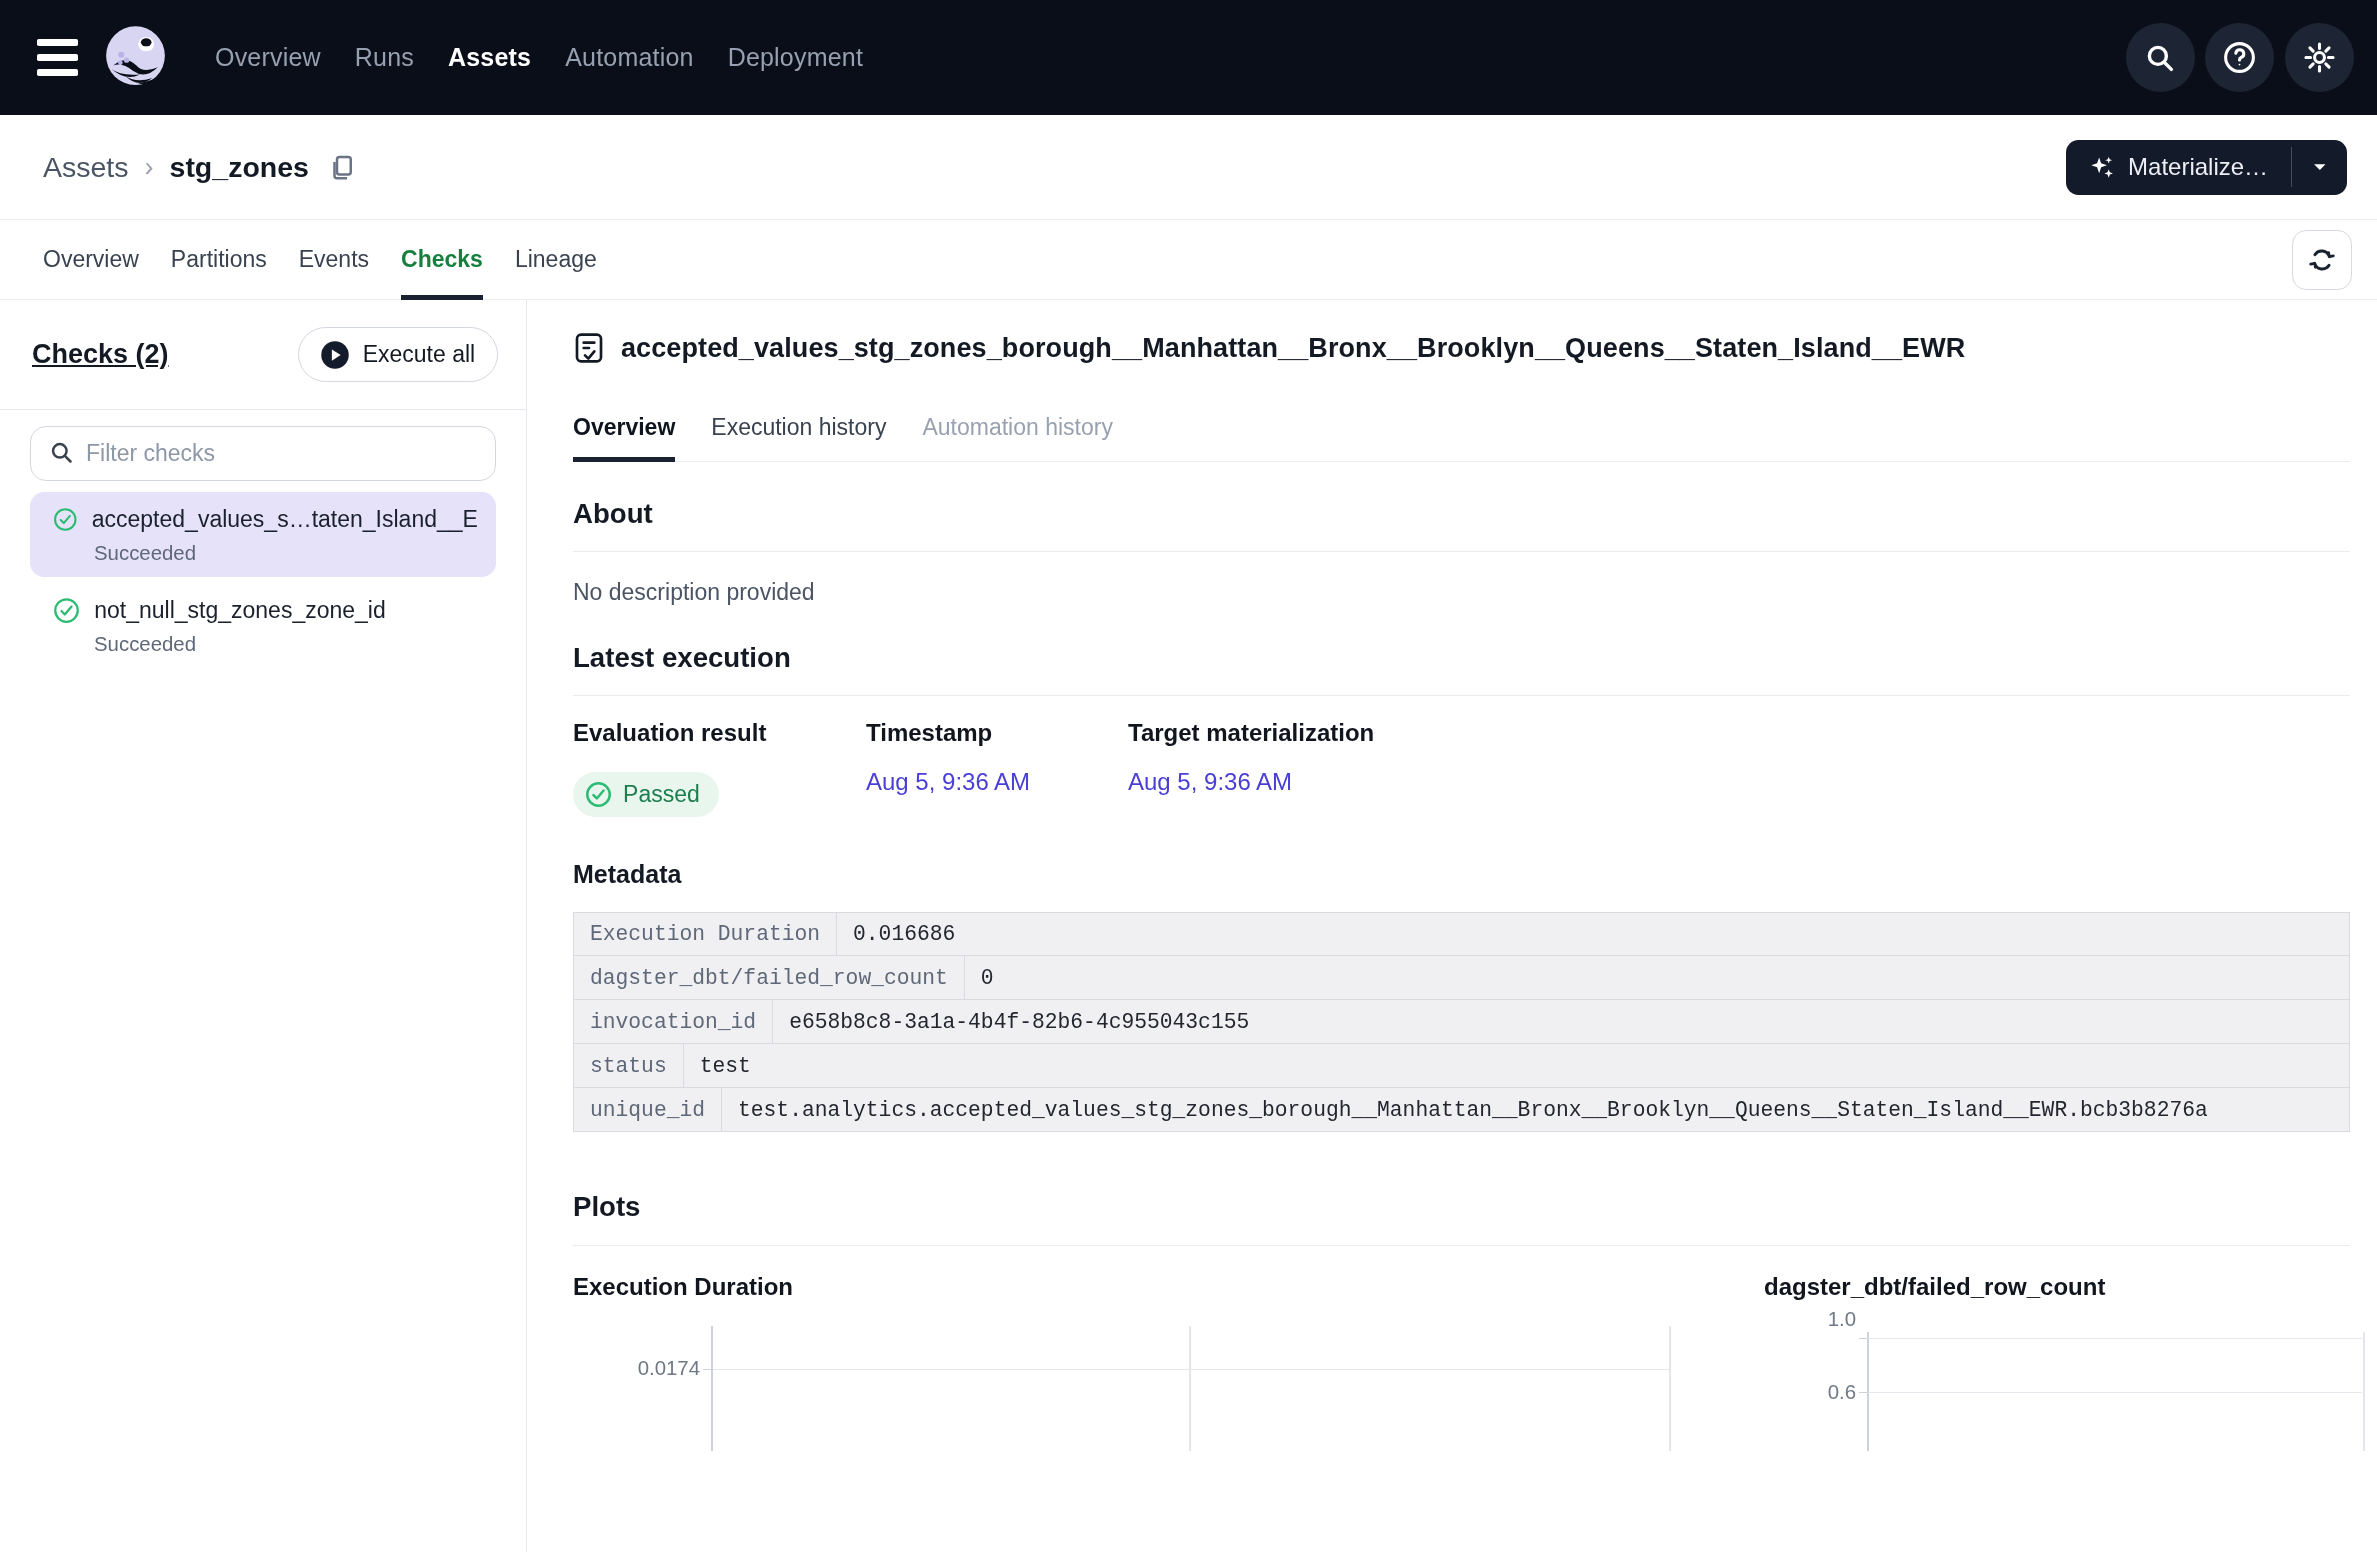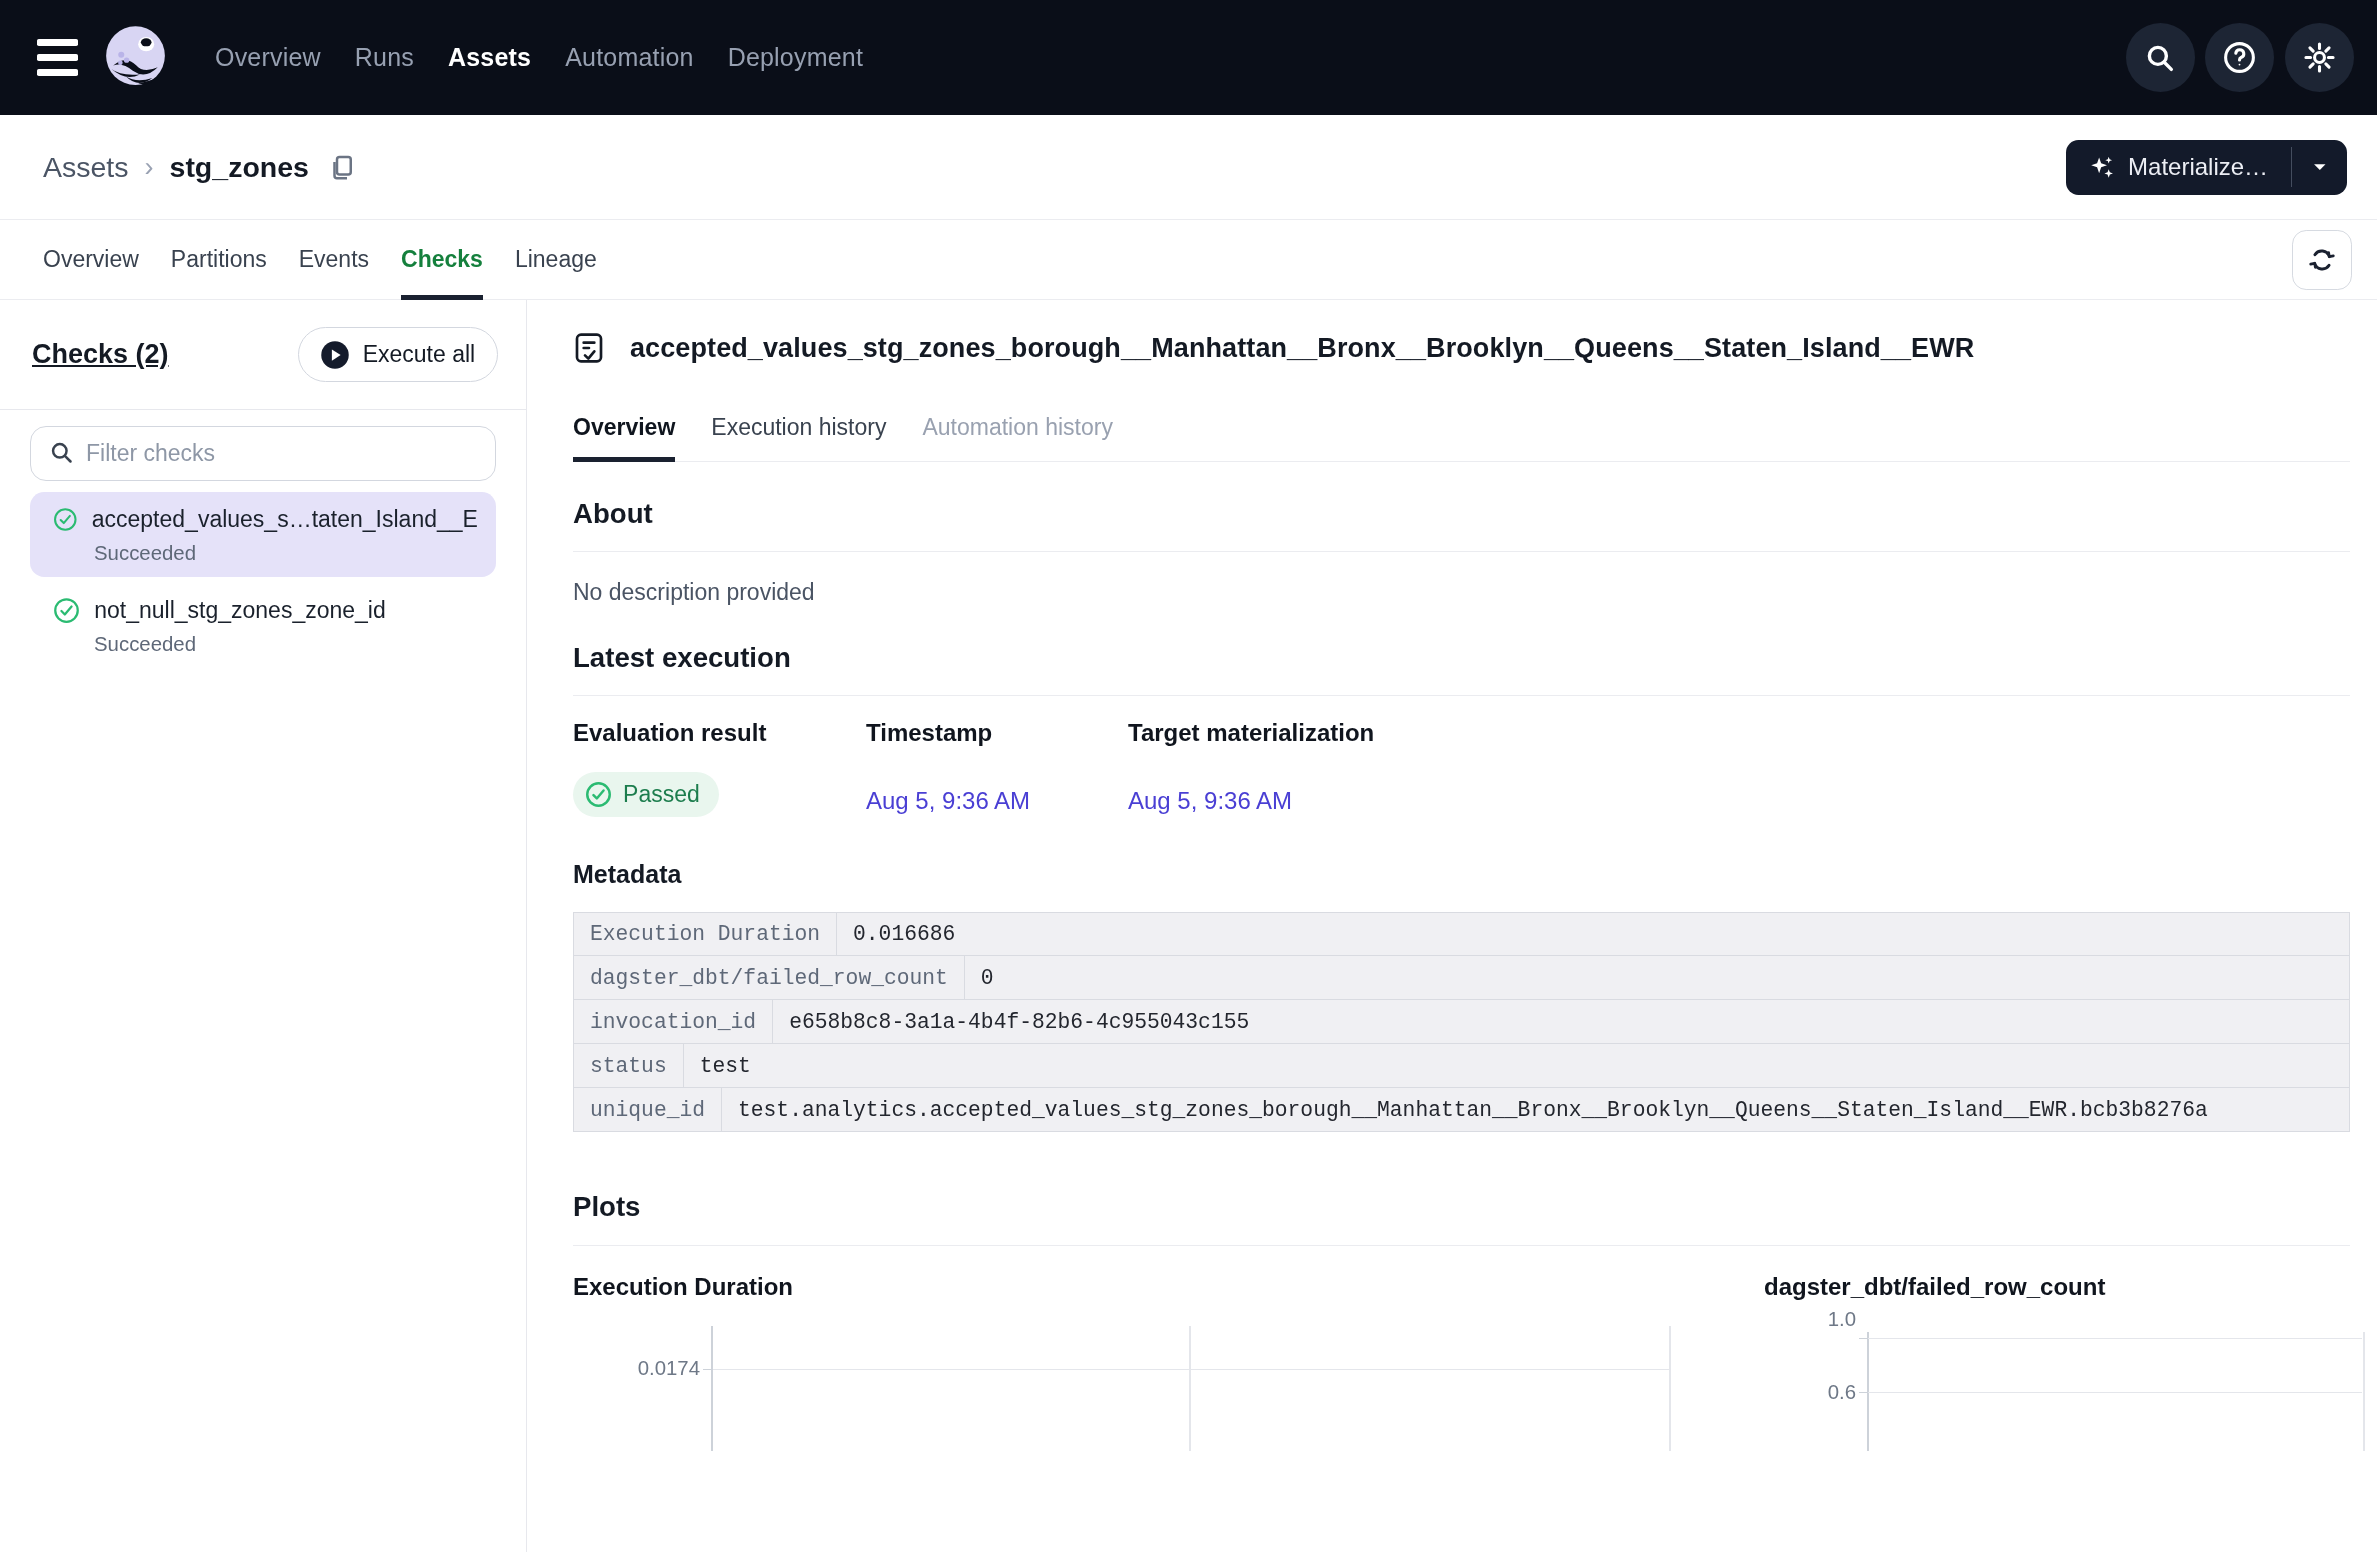--- a/index.html
+++ b/index.html
@@ -51,42 +51,42 @@
   .filter-icon { position:absolute; left:18px; top:50%; transform:translateY(-50%); }
   .check-list { padding:0 30px; }
   .check-item { border-radius:14.2px; padding:14.2px 18px 12.4px 23px; cursor:pointer; margin-bottom:5.3px; }
   .check-item.selected { background:#e5e2f9; }
   .check-item-top { display:flex; align-items:center; gap:14.2px; }
   .check-item-name { font-size:23px; color:#1a212c; white-space:nowrap; overflow:hidden; max-width:405px; }
   .check-item-status { font-size:20.4px; color:#5e6878; margin-left:41px; margin-top:9px; }
 
   
   .content { flex:1; padding:30px 27px 0 46px; overflow:hidden; }
-  .check-title-row { display:flex; align-items:center; gap:25px; }
+  .check-title-row { display:flex; align-items:center; gap:16px; }
   .check-title { font-size:27px; font-weight:700; letter-spacing:0.1px; }
   .inner-tabs { display:flex; gap:36px; margin-top:27px; border-bottom:0.9px solid #ebecf0; height:69px; align-items:center; }
   .itab { font-size:23px; font-weight:500; color:#39424f; height:100%; display:flex; align-items:center; position:relative; cursor:pointer; }
   .itab.active { color:#0f151e; font-weight:700; }
   .itab.active::after { content:""; position:absolute; left:0; right:0; bottom:-0.9px; height:5.3px; background:#1a2130; }
   .itab.muted { color:#99a1b0; }
 
   h2.section-h { font-size:27.6px; font-weight:700; margin-top:36px; }
   .section-div { height:0.9px; background:#ebecf0; margin-top:21.3px; }
 
   .blocking-line { display:flex; align-items:center; gap:14.2px; margin-top:23px; font-size:23px; color:#141a24; }
   .blocking-line b { font-weight:700; }
   .no-desc { margin-top:27px; font-size:23px; color:#4a5464; }
 
   .exec-cols { display:flex; margin-top:23px; }
   .exec-col h4 { font-size:24px; font-weight:700; color:#10151e; }
   .exec-col { margin-right:0; }
   .exec-col.c1 { width:293px; }
   .exec-col.c2 { width:262px; }
   .badge-passed { display:inline-flex; align-items:center; gap:10.7px; margin-top:25px; background:#e9f6ee; border-radius:25px; padding:9px 19.6px 9px 12.4px; font-size:23px; color:#1c7d4d; }
-  .ts-link { display:inline-block; margin-top:40px; font-size:24px; color:#4a3fd4; cursor:pointer; }
+  .ts-link { display:inline-block; margin-top:21px; font-size:24px; color:#4a3fd4; cursor:pointer; }
 
   h3.meta-h { font-size:25px; font-weight:700; margin-top:43px; }
   .meta-table { margin-top:23px; font-family:"Liberation Mono", monospace; font-size:21.3px; }
   .meta-row { display:flex; border:0.9px solid #d9dbe1; border-top:none; background:#f0f0f3; height:44px; }
   .meta-row:first-child { border-top:0.9px solid #d9dbe1; }
   .meta-key { color:#5e6878; padding:0 16px; display:flex; align-items:center; border-right:0.9px solid #d9dbe1; white-space:nowrap; }
   .meta-val { color:#23262e; padding:0 16px; display:flex; align-items:center; flex:1; white-space:nowrap; overflow:hidden; }
 
   
   .plots-canvas { position:relative; height:151px; margin-top:27px; }

